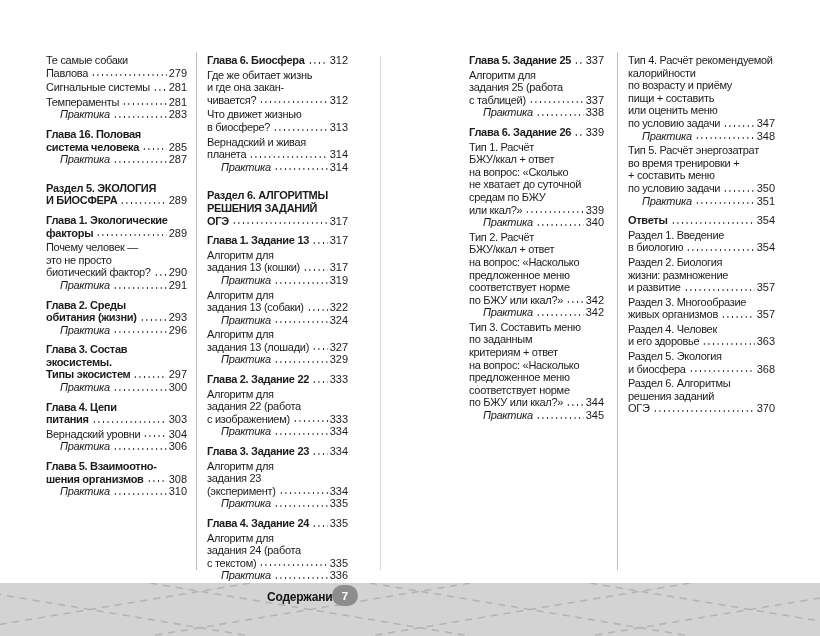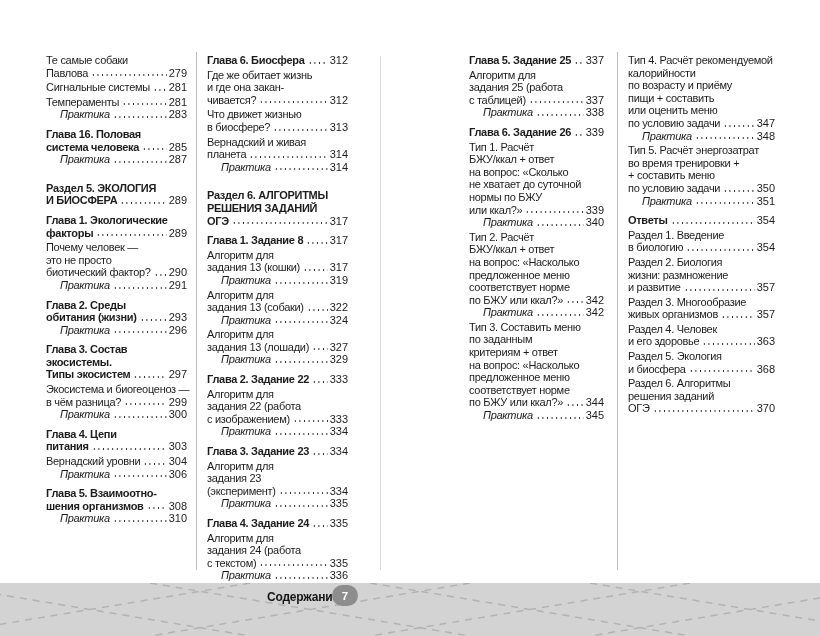--- a/index.html
+++ b/index.html
@@ -144,28 +144,20 @@
       </div>
       <div class="entry chapter">
         <div class="line">Глава 3. Состав</div>
         <div class="line">экосистемы.</div>
         <div class="line last">
           <span class="txt">Типы экосистем</span>
           <span class="leader"></span>
           <span class="pagenum">297</span>
         </div>
       </div>
-      <div class="entry normal">
-        <div class="line">Экосистема и биогеоценоз —</div>
-        <div class="line last">
-          <span class="txt">в чём разница?</span>
-          <span class="leader"></span>
-          <span class="pagenum">299</span>
-        </div>
-      </div>
       <div class="entry practice">
         <div class="line last">
           <span class="txt">Практика</span>
           <span class="leader"></span>
           <span class="pagenum">300</span>
         </div>
       </div>
       <div class="entry chapter">
         <div class="line">Глава 4. Цепи</div>
         <div class="line last">
@@ -248,21 +240,21 @@
         <div class="line">Раздел 6. АЛГОРИТМЫ</div>
         <div class="line">РЕШЕНИЯ ЗАДАНИЙ</div>
         <div class="line last">
           <span class="txt">ОГЭ</span>
           <span class="leader"></span>
           <span class="pagenum">317</span>
         </div>
       </div>
       <div class="entry chapter">
         <div class="line last">
-          <span class="txt">Глава 1. Задание 8</span>
+          <span class="txt">Глава 1. Задание 13</span>
           <span class="leader"></span>
           <span class="pagenum">317</span>
         </div>
       </div>
       <div class="entry normal">
         <div class="line">Алгоритм для</div>
         <div class="line last">
           <span class="txt">задания 13 (кошки)</span>
           <span class="leader"></span>
           <span class="pagenum">317</span>
@@ -404,21 +396,21 @@
           <span class="txt">Глава 6. Задание 26</span>
           <span class="leader"></span>
           <span class="pagenum">339</span>
         </div>
       </div>
       <div class="entry normal">
         <div class="line">Тип 1. Расчёт</div>
         <div class="line">БЖУ/ккал + ответ</div>
         <div class="line">на вопрос: «Сколько</div>
         <div class="line">не хватает до суточной</div>
-        <div class="line">нормы по БЖУ</div>
+        <div class="line">средам по БЖУ</div>
         <div class="line last">
           <span class="txt">или ккал?»</span>
           <span class="leader"></span>
           <span class="pagenum">339</span>
         </div>
       </div>
       <div class="entry practice">
         <div class="line last">
           <span class="txt">Практика</span>
           <span class="leader"></span>

